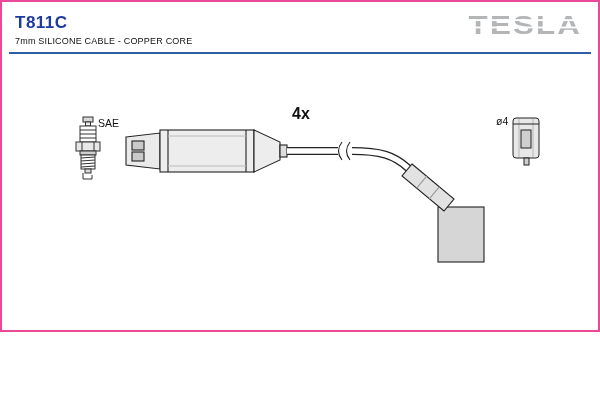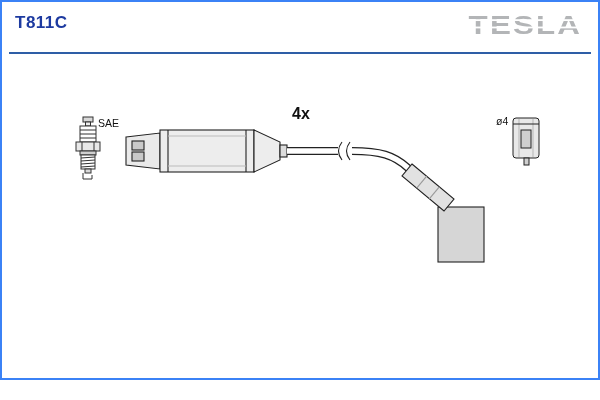--- a/index.html
+++ b/index.html
@@ -1,18 +1,18 @@
 <!DOCTYPE html>
 <html><head>
 <meta charset="utf-8">
 <style>
   html,body{margin:0;padding:0;background:#fff;font-family:"Liberation Sans",sans-serif;}
   .page{
-    position:relative;width:600px;height:380px;box-sizing:border-box;
-    border:2px solid #3b82f6;background:#fff;overflow:hidden;
+    position:relative;width:600px;height:332px;box-sizing:border-box;
+    border:2px solid #ec4899;background:#fff;overflow:hidden;
   }
   .part-number{
     position:absolute;top:11px;left:13px;
     font-size:17px;font-weight:bold;color:#1d3aa0;letter-spacing:.5px;
   }
   .subtitle{
     position:absolute;top:34px;left:13px;
     font-size:9px;color:#111;letter-spacing:.2px;
   }
   .logo{
@@ -31,20 +31,21 @@
     position:absolute;top:55px;left:0;width:600px;height:345px;
   }
   svg text{font-family:"Liberation Sans",sans-serif;fill:#111;}
 </style>
 </head>
 <body>
 
 <div class="page">
 
   <div class="part-number">T811C</div>
+  <div class="subtitle">7mm SILICONE CABLE - COPPER CORE</div>
   <div class="logo">TESLA</div>
   <div class="rule"></div>
 
   <svg class="diagram" viewBox="0 0 600 345">
 
     <g stroke="#333" stroke-width="1" fill="none">
       <rect x="81" y="60" width="10" height="5" fill="#d9d9d9"></rect>
       <rect x="83.5" y="65" width="5" height="4" fill="#eeeeee"></rect>
       <rect x="78" y="69" width="16" height="16" fill="#ffffff"></rect>
       <line x1="78" y1="73" x2="94" y2="73"></line>

